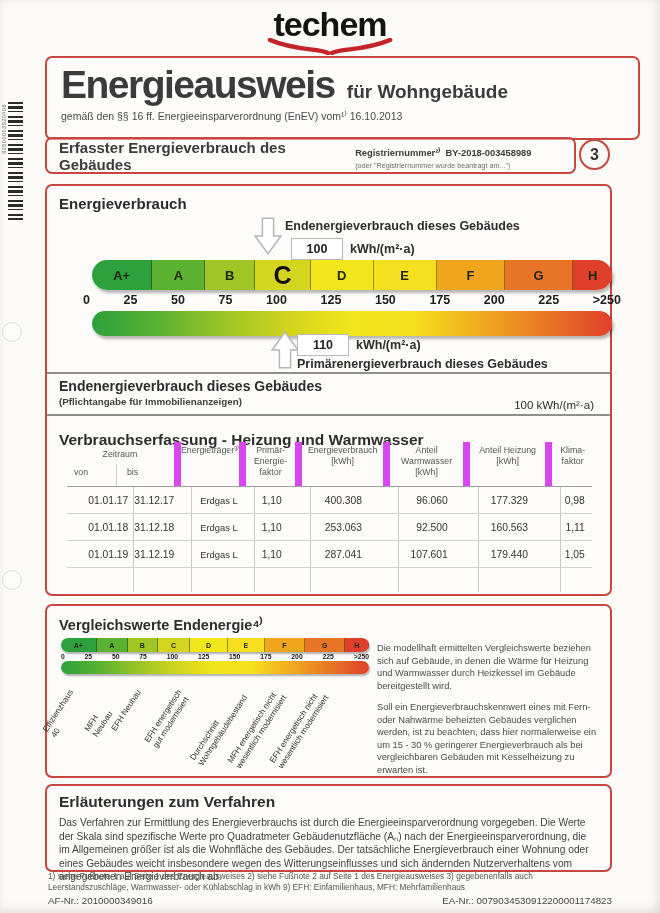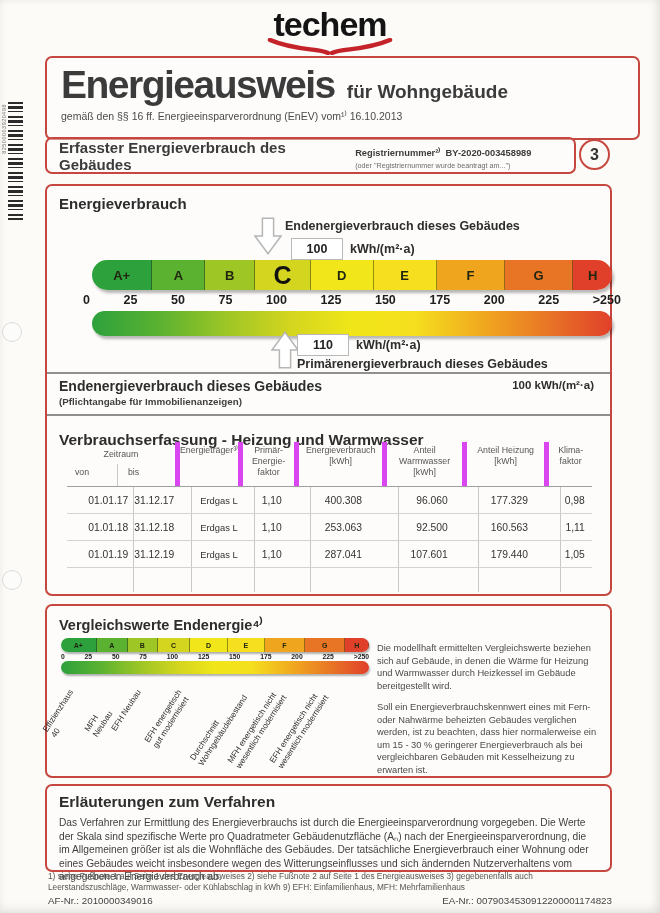--- a/index.html
+++ b/index.html
@@ -53,37 +53,37 @@
   .scale-ticks{left:36px;top:107px;width:538px;display:flex;justify-content:space-between;
                font-size:12.5px;font-weight:bold;color:#1d1d1d;}
   .scale-gradient{left:45px;top:125px;width:520px;height:25px;border-radius:13px;box-shadow:2px 3px 3px rgba(0,0,0,.28);
      background:linear-gradient(90deg,#2da13c 0%,#5bb231 13%,#9ec625 26%,#d3d51f 38%,#f0e619 50%,#f5df1e 62%,#f0a51f 76%,#e87426 88%,#e0402a 100%);}
   .uarr{left:224px;top:145px;}
   .primary-value-row{left:250px;top:148px;display:flex;gap:7px;align-items:center;}
   .primary-label{left:250px;top:171px;font-size:12.5px;font-weight:bold;color:#2d2d2d;}
   .hdiv{left:0;width:100%;height:2px;background:#8f8f8f;}
   .end-row-title{left:12px;top:192px;font-size:14px;font-weight:bold;color:#2d2d2d;}
   .end-row-sub{left:12px;top:210px;font-size:9.8px;font-weight:bold;color:#3f3f3f;}
-  .end-row-value{right:16px;top:193px;font-size:11.5px;font-weight:bold;color:#2d2d2d;}
+  .end-row-value{right:16px;top:213px;font-size:11.5px;font-weight:normal;color:#2d2d2d;}
   .table-title{left:12px;top:245px;font-size:15.5px;font-weight:bold;color:#2d2d2d;}
 
   
   .ctable{left:10px;top:256px;right:8px;bottom:2px;display:flex;flex-direction:column;align-items:center;}
   .thead{display:grid;grid-template-columns:var(--cols);grid-template-rows:22px 22px;}
   .th{font-size:8.8px;color:#555;white-space:pre-line;line-height:1.25;text-align:center;padding-top:3px;}
   .th-zeitraum{grid-column:1/3;grid-row:1;align-self:center;}
   .th-von{grid-column:1;grid-row:2;text-align:left;padding-left:8px;}
   .th-bis{grid-column:2;grid-row:2;text-align:left;padding-left:10px;border-left:1px solid #c9c9c9;}
   .th-et{grid-column:3;grid-row:1/3;}
   .th-pf{grid-column:4;grid-row:1/3;}
   .th-ev{grid-column:5;grid-row:1/3;}
   .th-ww{grid-column:6;grid-row:1/3;}
   .th-hz{grid-column:7;grid-row:1/3;}
   .th-kf{grid-column:8;grid-row:1/3;}
-  .th-et,.th-pf,.th-ev,.th-ww,.th-hz,.th-kf{border-left:5px solid #d946ef;}
+  .th-et,.th-pf,.th-ev,.th-ww,.th-hz,.th-kf{border-left:7px solid #d946ef;}
   .tbody{display:flex;flex-direction:column;flex:1;border-top:1px solid #9f9f9f;}
   .trow{display:grid;grid-template-columns:var(--cols);height:26px;align-items:center;}
   .trow + .trow{border-top:1px solid #d2d2d2;}
   .trow.filler{flex:1;height:auto;}
   .tcell{font-size:10.3px;color:#333;height:100%;display:flex;align-items:center;border-left:1px solid #c9c9c9;margin-left:16px;}
   .tcell.c0{border-left:none;padding-left:5px;}
   .tcell.c1{}
   .tcell.c2{padding-left:8px;font-size:9.4px;}
   .tcell.c3{justify-content:flex-end;padding-right:12px;}
   .tcell.c4{padding-left:14px;}
@@ -141,21 +141,21 @@
     <div class="h1-row">
       <span class="main-title">Energieausweis</span>
       <span class="subtitle">für Wohngebäude</span>
     </div>
     <div class="regulation">gemäß den §§ 16 ff. Energieeinsparverordnung (EnEV) vom¹⁾ 16.10.2013</div>
   </div>
 
   <div class="abs rbox header-box">
     <span class="section-title">Erfasster Energieverbrauch des Gebäudes</span>
     <span class="reg-block">
-      <span class="reg-line1"><span>Registriernummer²⁾</span>&nbsp;&nbsp;<span>BY-2020-003458989</span></span>
+      <span class="reg-line1"><span>Registriernummer²⁾</span>&nbsp;&nbsp;<span>BY-2018-003458989</span></span>
       <div class="reg-note">(oder "Registriernummer wurde beantragt am...")</div>
     </span>
   </div>
   <div class="abs badge">3</div>
 
   <div class="abs rbox energy-box">
     <div class="abs energy-title">Energieverbrauch</div>
 
     <svg class="abs darr" width="28" height="38" viewBox="0 0 30 40">
       <path d="M9 1 H21 V20 H29 L15 39 L1 20 H9 Z" fill="#ffffff" stroke="#b5b5b5" stroke-width="1.6"></path>

